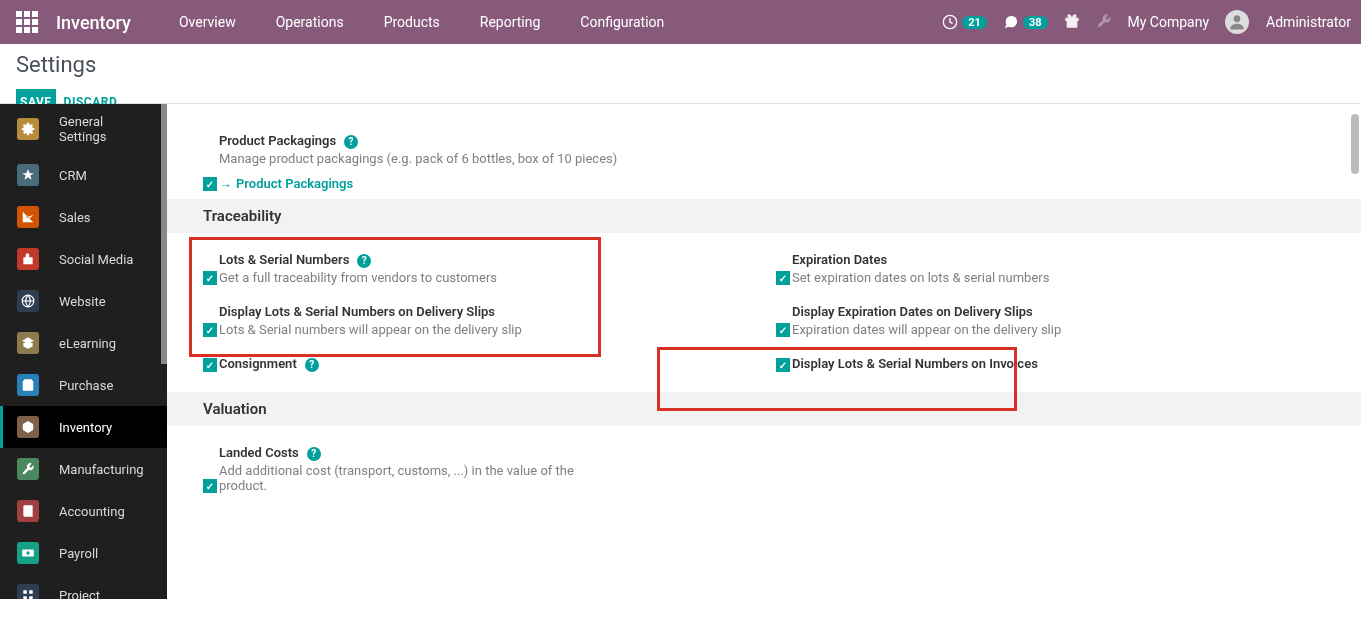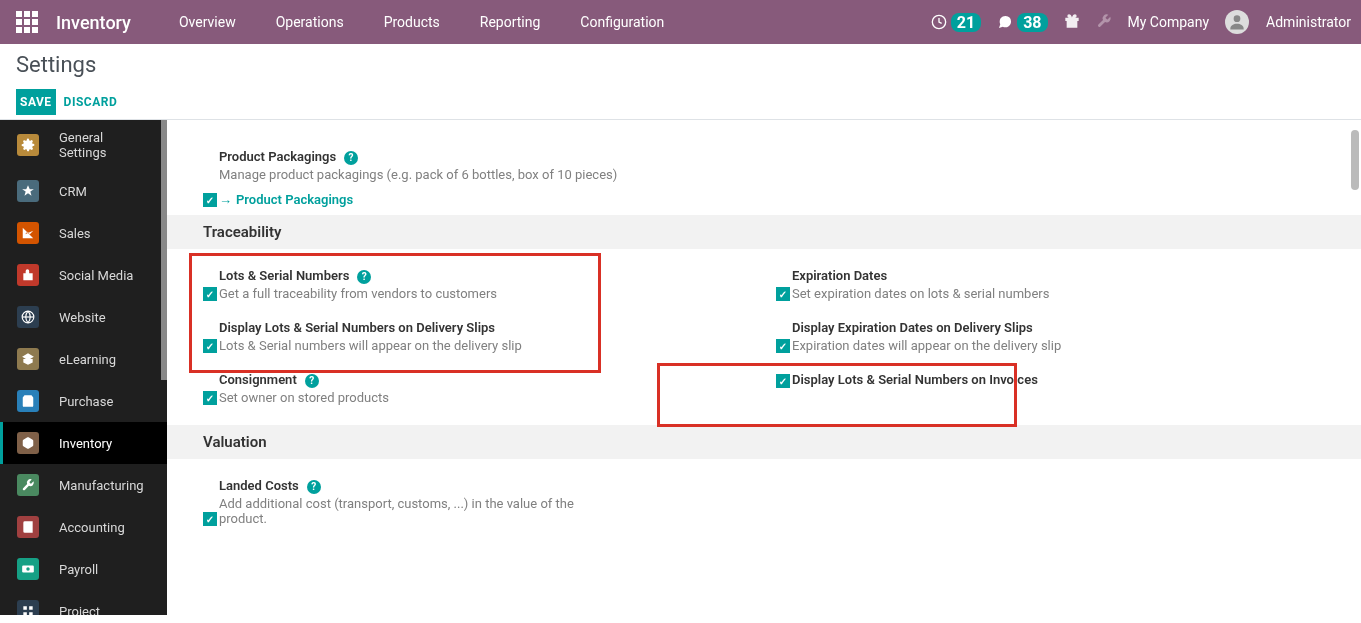--- a/index.html
+++ b/index.html
@@ -7,27 +7,27 @@
 
 
 .navbar { height: 44px; background: #875A7B; display: flex; align-items: center; color: #fff; padding: 0 10px; }
 .apps-icon { width: 22px; height: 22px; display: grid; grid-template-columns: repeat(3,1fr); grid-template-rows: repeat(3,1fr); gap: 2px; margin-right: 18px; margin-left: 6px; cursor: pointer; }
 .apps-icon span { background: #fff; }
 .brand { font-size: 18px; font-weight: 500; margin-right: 48px; }
 .nav-menu { display: flex; gap: 40px; flex: 1; }
 .nav-menu a { color: #fff; text-decoration: none; font-size: 14px; cursor: pointer; }
 .nav-right { display: flex; align-items: center; gap: 16px; font-size: 14px; }
 .badge-group { display: flex; align-items: center; gap: 4px; cursor: pointer; }
-.badge { background: #00A09D; color: #fff; border-radius: 8px; padding: 0 6px; font-size: 16px; font-weight: bold; }
+.badge { background: #00A09D; color: #fff; border-radius: 8px; padding: 0 6px; font-size: 11px; font-weight: bold; }
 .avatar { width: 24px; height: 24px; border-radius: 50%; background: #ddd; display: flex; align-items: center; justify-content: center; }
 .avatar svg { width: 20px; height: 20px; }
 .gift-icon, .wrench-icon { cursor: pointer; opacity: 0.9; }
 
 
-.control-panel { height: 76px; border-bottom: 1px solid #dee2e6; display: flex; padding: 8px 16px; }
+.control-panel { height: 60px; border-bottom: 1px solid #dee2e6; display: flex; padding: 8px 16px; }
 .cp-left { flex: 1; }
 .breadcrumb { font-size: 22px; color: #495057; margin-bottom: 12px; font-weight: 400; }
 .cp-buttons { display: flex; gap: 4px; }
 .btn { border: none; padding: 6px 4px; font-size: 12px; font-weight: bold; cursor: pointer; letter-spacing: 0.5px; }
 .btn-primary { background: #00A09D; color: #fff; }
 .btn-link { background: transparent; color: #00A09D; }
 .cp-right { flex: 1; display: flex; align-items: flex-start; padding-top: 8px; }
 .search-wrap { flex: 1; display: flex; align-items: center; border-bottom: 1px solid #6c757d; padding: 4px 0; }
 .search-input { border: none; outline: none; flex: 1; font-size: 14px; background: transparent; }
 .search-icon { cursor: pointer; }
@@ -289,21 +289,20 @@
           <div class="setting-body">
             <span class="setting-title">Display Lots &amp; Serial Numbers on Delivery Slips</span>
             <div class="setting-desc">Lots &amp; Serial numbers will appear on the delivery slip</div>
           </div>
         </div>
         <div class="setting-item">
           <div class="checkbox"></div>
           <div class="setting-body">
             <span class="setting-title">Consignment</span>
             <span class="help-icon">?</span>
-            <div class="setting-desc">Set owner on stored products</div>
           </div>
         </div>
       </div>
       <div class="col">
         <div class="setting-item">
           <div class="checkbox"></div>
           <div class="setting-body">
             <span class="setting-title">Expiration Dates</span>
             <div class="setting-desc">Set expiration dates on lots &amp; serial numbers</div>
           </div>

